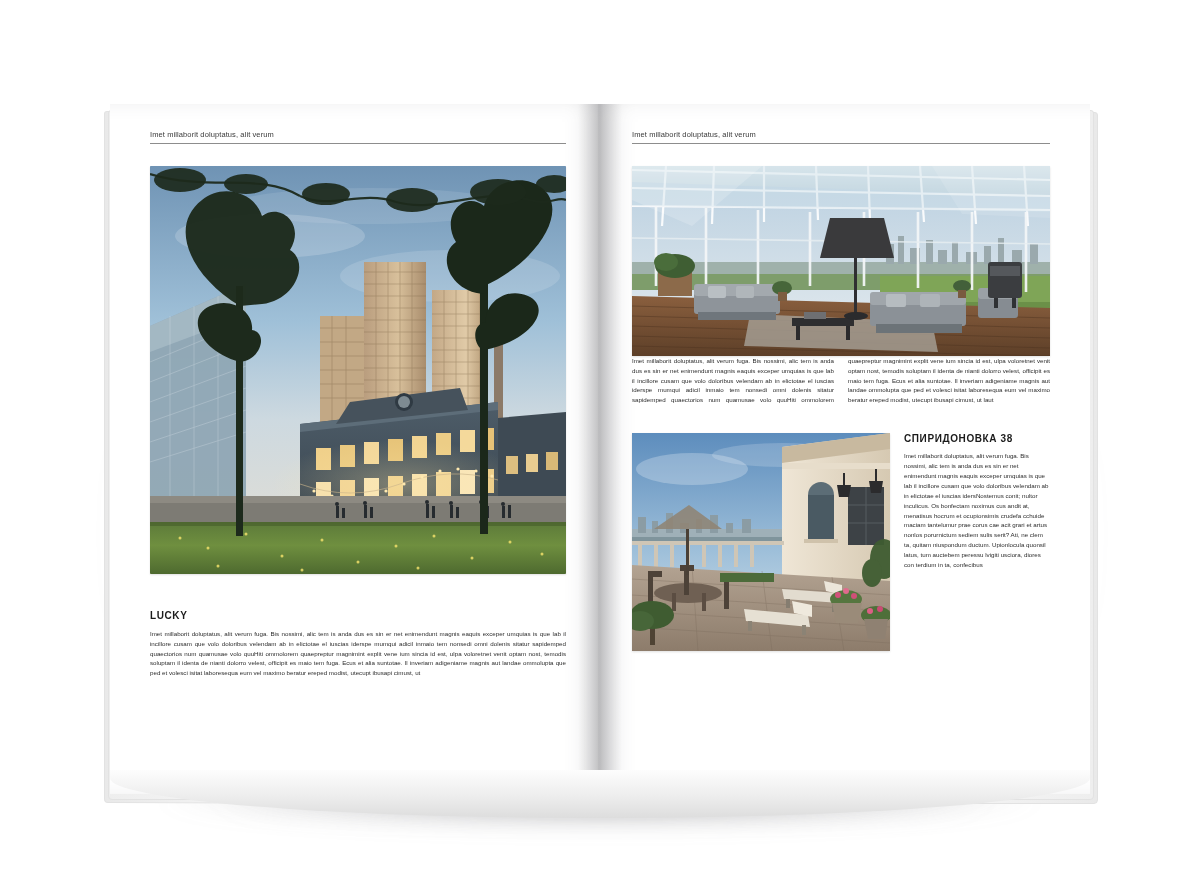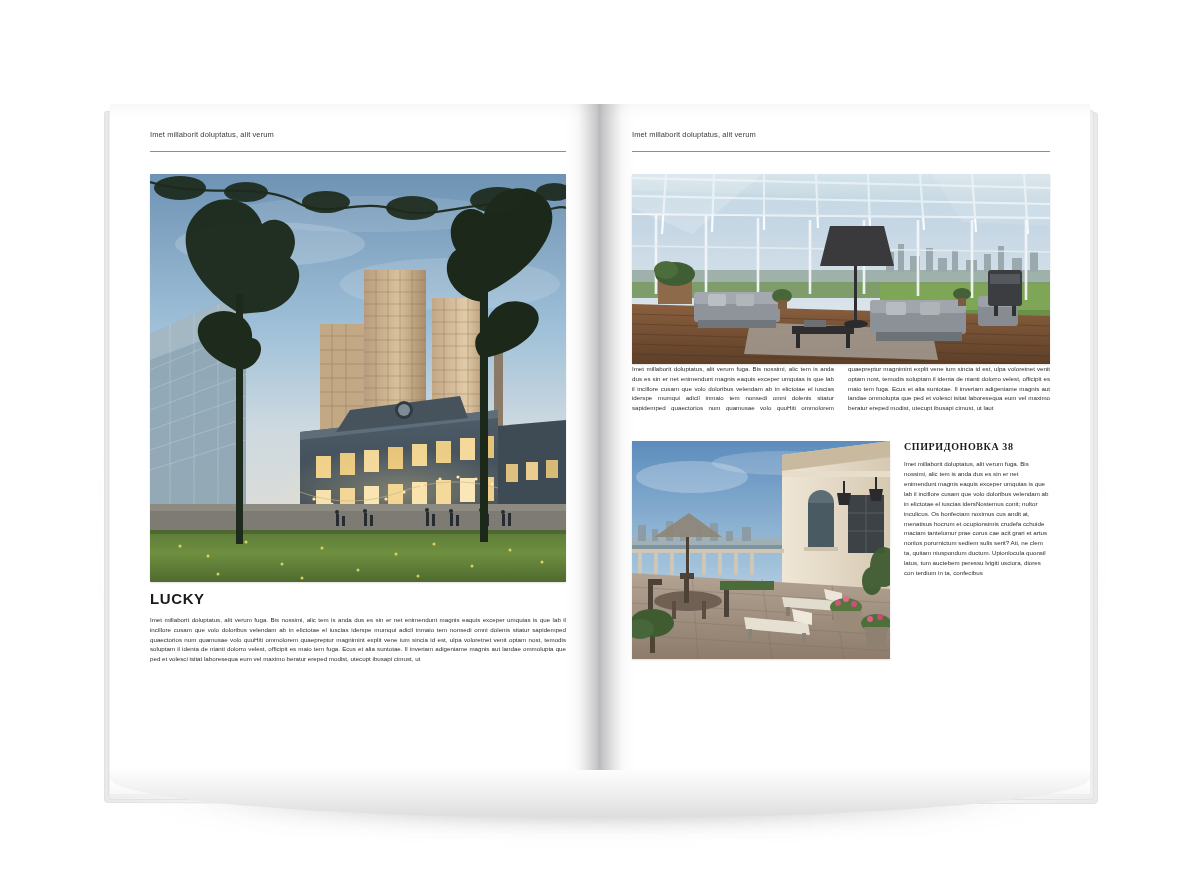--- a/index.html
+++ b/index.html
@@ -108,21 +108,21 @@
     left: 0; top: 0; right: 0; bottom: 0;
     padding: 26px 36px 20px 40px;
     box-sizing: border-box;
   }
   .page-right .page-inner { padding: 26px 40px 20px 34px; }
 
   .running-head {
     font-size: 7.5px;
     color: #3b3b3b;
     letter-spacing: 0.1px;
-    padding-bottom: 12px;
+    padding-bottom: 4px;
     border-bottom: 0.8px solid #8d8d8d;
     margin-bottom: 22px;
   }
 
   .figure {
     position: relative;
     overflow: hidden;
     background: #c9cdd2;
     box-shadow: 0 1px 2px rgba(0,0,0,0.12);
   }
@@ -146,22 +146,22 @@
     column-gap: 14px;
   }
 
   
   .hero {
     width: 100%;
     height: 408px;
     border-radius: 1px;
   }
   .left-headline {
-    font-size: 15px;
-    margin: 8px 0 8px 0;
+    font-size: 10px;
+    margin: 36px 0 8px 0;
   }
 
   
   .fig-terrace {
     width: 100%;
     height: 190px;
   }
   .right-headline-1 {
     font-size: 10.5px;
     margin: 18px 0 7px 0;
@@ -173,21 +173,20 @@
   }
   .fig-roof {
     width: 258px;
     height: 218px;
     flex: 0 0 auto;
   }
   .mid-text-col { flex: 1 1 auto; }
   .right-headline-2 {
     font-size: 10px;
     margin: 0 0 7px 0;
-    font-family: Liberation Serif, serif;
   }
   .narrow-text {
     font-size: 6.2px;
     line-height: 1.6;
     color: #2c2c2c;
     text-align: left;
   }
 
   
   .ill { position:absolute; left:0; top:0; width:100%; height:100%; }

